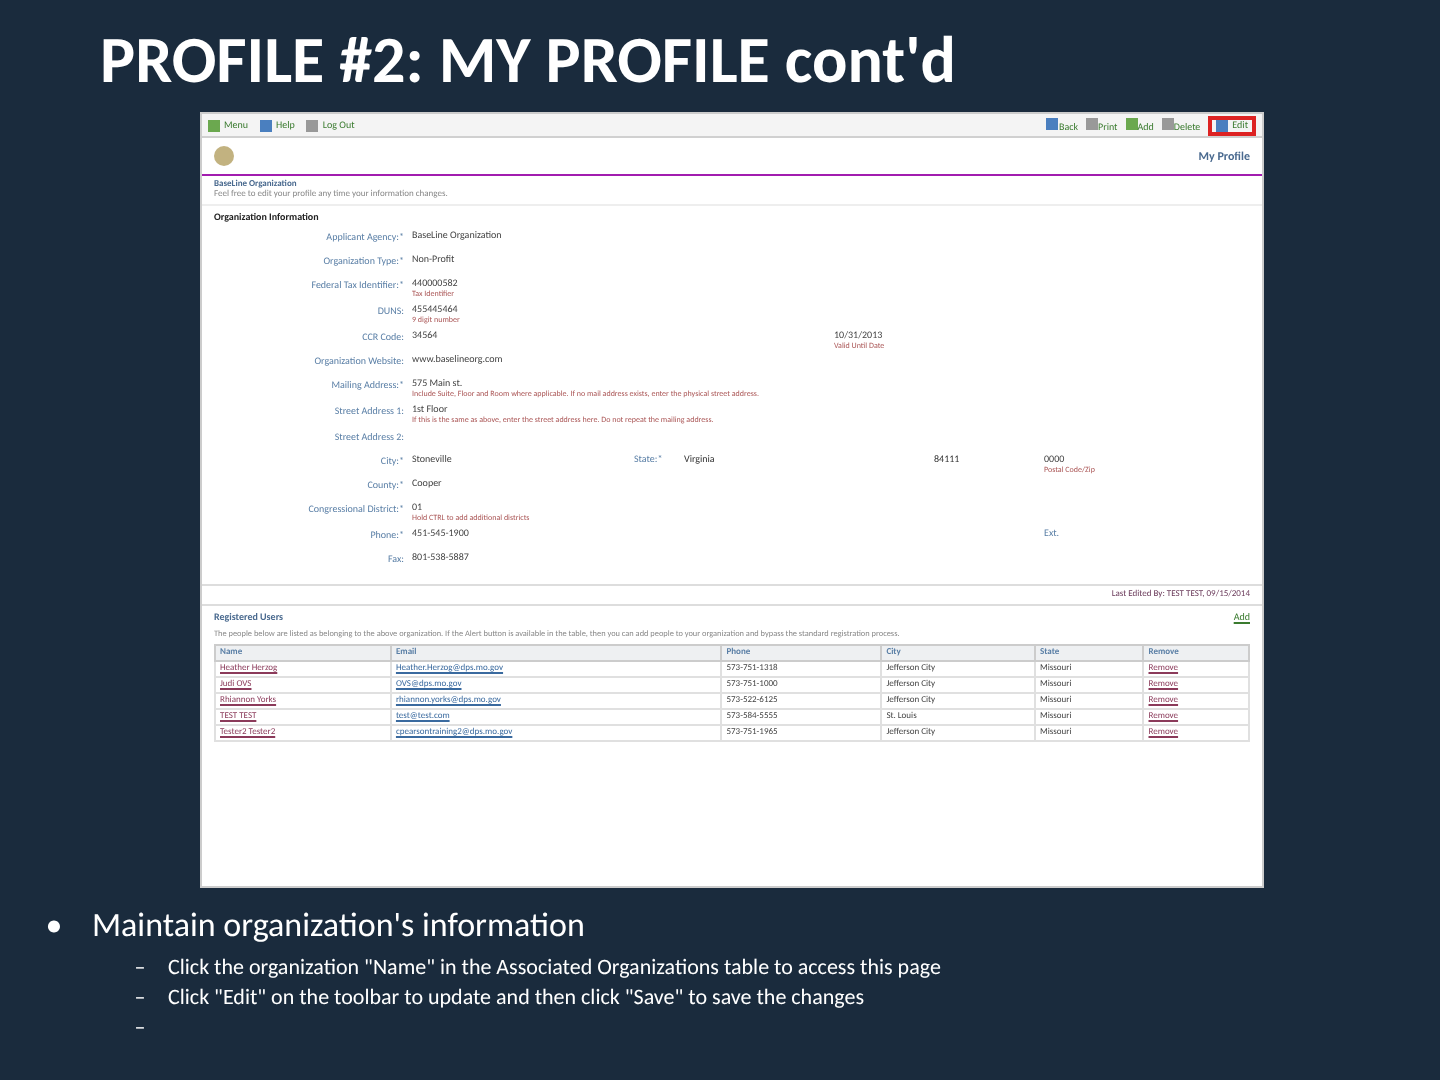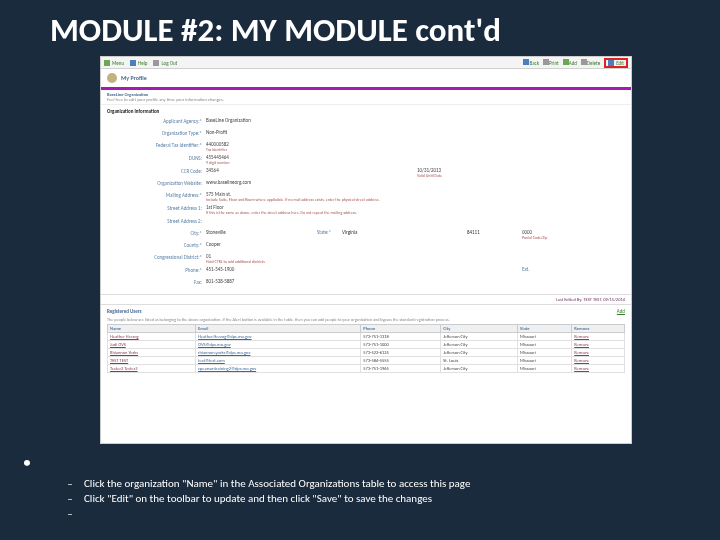--- a/index.html
+++ b/index.html
@@ -57,21 +57,22 @@
     align-items: center;
     gap: 2px;
     font-size: 5px;
     color: #3a7b2f;
   }
   .profile-hdr {
     display: flex;
     align-items: center;
     gap: 4px;
     padding: 4px 6px;
-    border-bottom: 3px solid #a21caf;
+    border-bottom: 1px solid #a21caf;
+    justify-content: space-between;
   }
   .prof-icon { width: 10px; height: 10px; border-radius: 50%; background: #c2b280; display: inline-block; }
   .prof-title { color: #4a6a8f; font-weight: bold; font-size: 6px; }
   .crumbs { padding: 2px 6px; color: #888; font-size: 4.5px; border-bottom: 1px solid #eee; }
   .crumbs .org { color:#4a6a8f; font-weight:bold; }
   .section-head {
     padding: 3px 6px 1px;
     font-weight: bold;
     font-size: 5px;
     color: #222;
@@ -173,21 +174,21 @@
     margin-left: 46px;
     line-height: 1.35;
   }
   .b2 .dash { width: 12px; text-align:center; }
   .b2 .txt em { font-style: italic; }
 </style>
 </head>
 <body>
 
 <div class="slide">
-  <div class="title">MODULE #2:  MY MODULE cont'd</div>
+  <div class="title">PROFILE #2:  MY PROFILE cont'd</div>
 
   <div class="screenshot">
     <div class="toolbar">
       <div class="toolbar-left">
         <span>
             <i class="tb-icon"></i>
             <span>Menu</span>
           </span>
         <span>
             <i class="tb-icon blue"></i>
@@ -347,20 +348,21 @@
             <td>Missouri</td>
             <td class="link">Remove</td>
           </tr>
         </tbody>
     </table>
   </div>
 
   <div class="bullets">
     <div class="b1">
       <span class="dot">•</span>
+      <span>Maintain organization's information</span>
     </div>
     <div class="b2">
         <span class="dash">–</span>
         <span class="txt">Click the organization "Name" in the Associated Organizations table to access this page</span>
       </div>
     <div class="b2">
         <span class="dash">–</span>
         <span class="txt">Click "Edit" on the toolbar to update and then click "Save" to save the changes</span>
       </div>
     <div class="b2">

